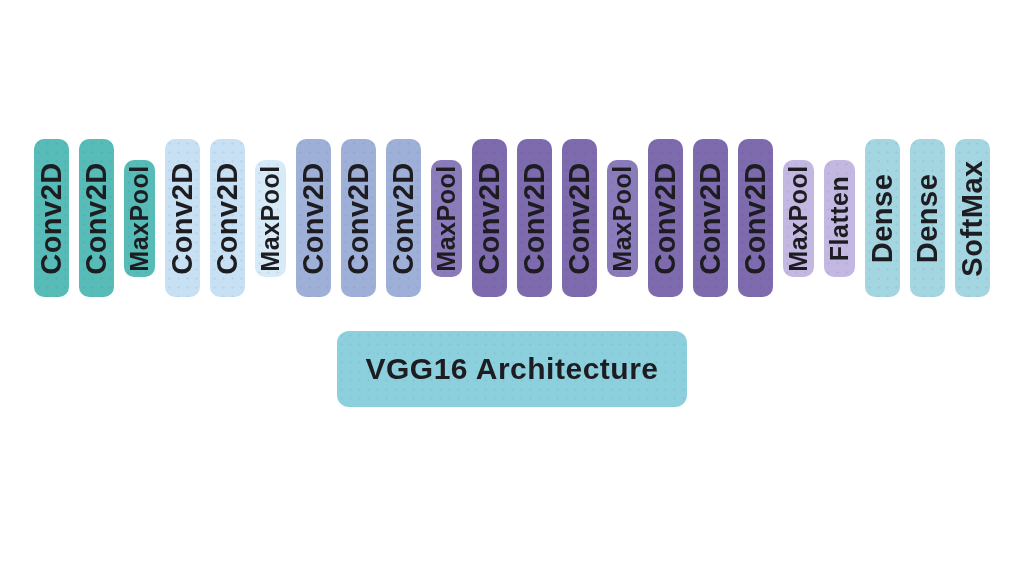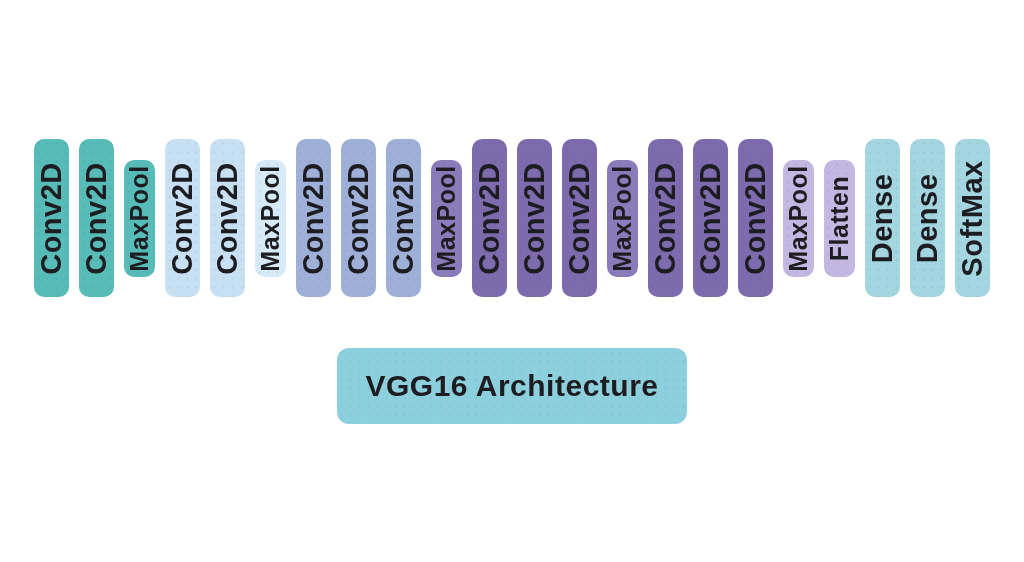--- a/index.html
+++ b/index.html
@@ -45,21 +45,21 @@
     transform: rotate(-90deg);
     font-weight: bold;
     color: #1d1c21;
     letter-spacing: 0.5px;
     line-height: 1;
   }
   .block.tall .vtext { font-size: 29px; }
   .block.short .vtext { font-size: 25px; }
   .title-box {
     position: absolute;
-    top: 348px;
+    top: 331px;
     left: 50%;
     transform: translateX(-50%);
     width: 350px;
     height: 76px;
     border-radius: 12px;
     display: flex;
     align-items: center;
     justify-content: center;
     background-image: radial-gradient(rgba(25, 30, 45, 0.05) 1px, rgba(0,0,0,0) 1.4px);
     background-size: 9px 9px;

